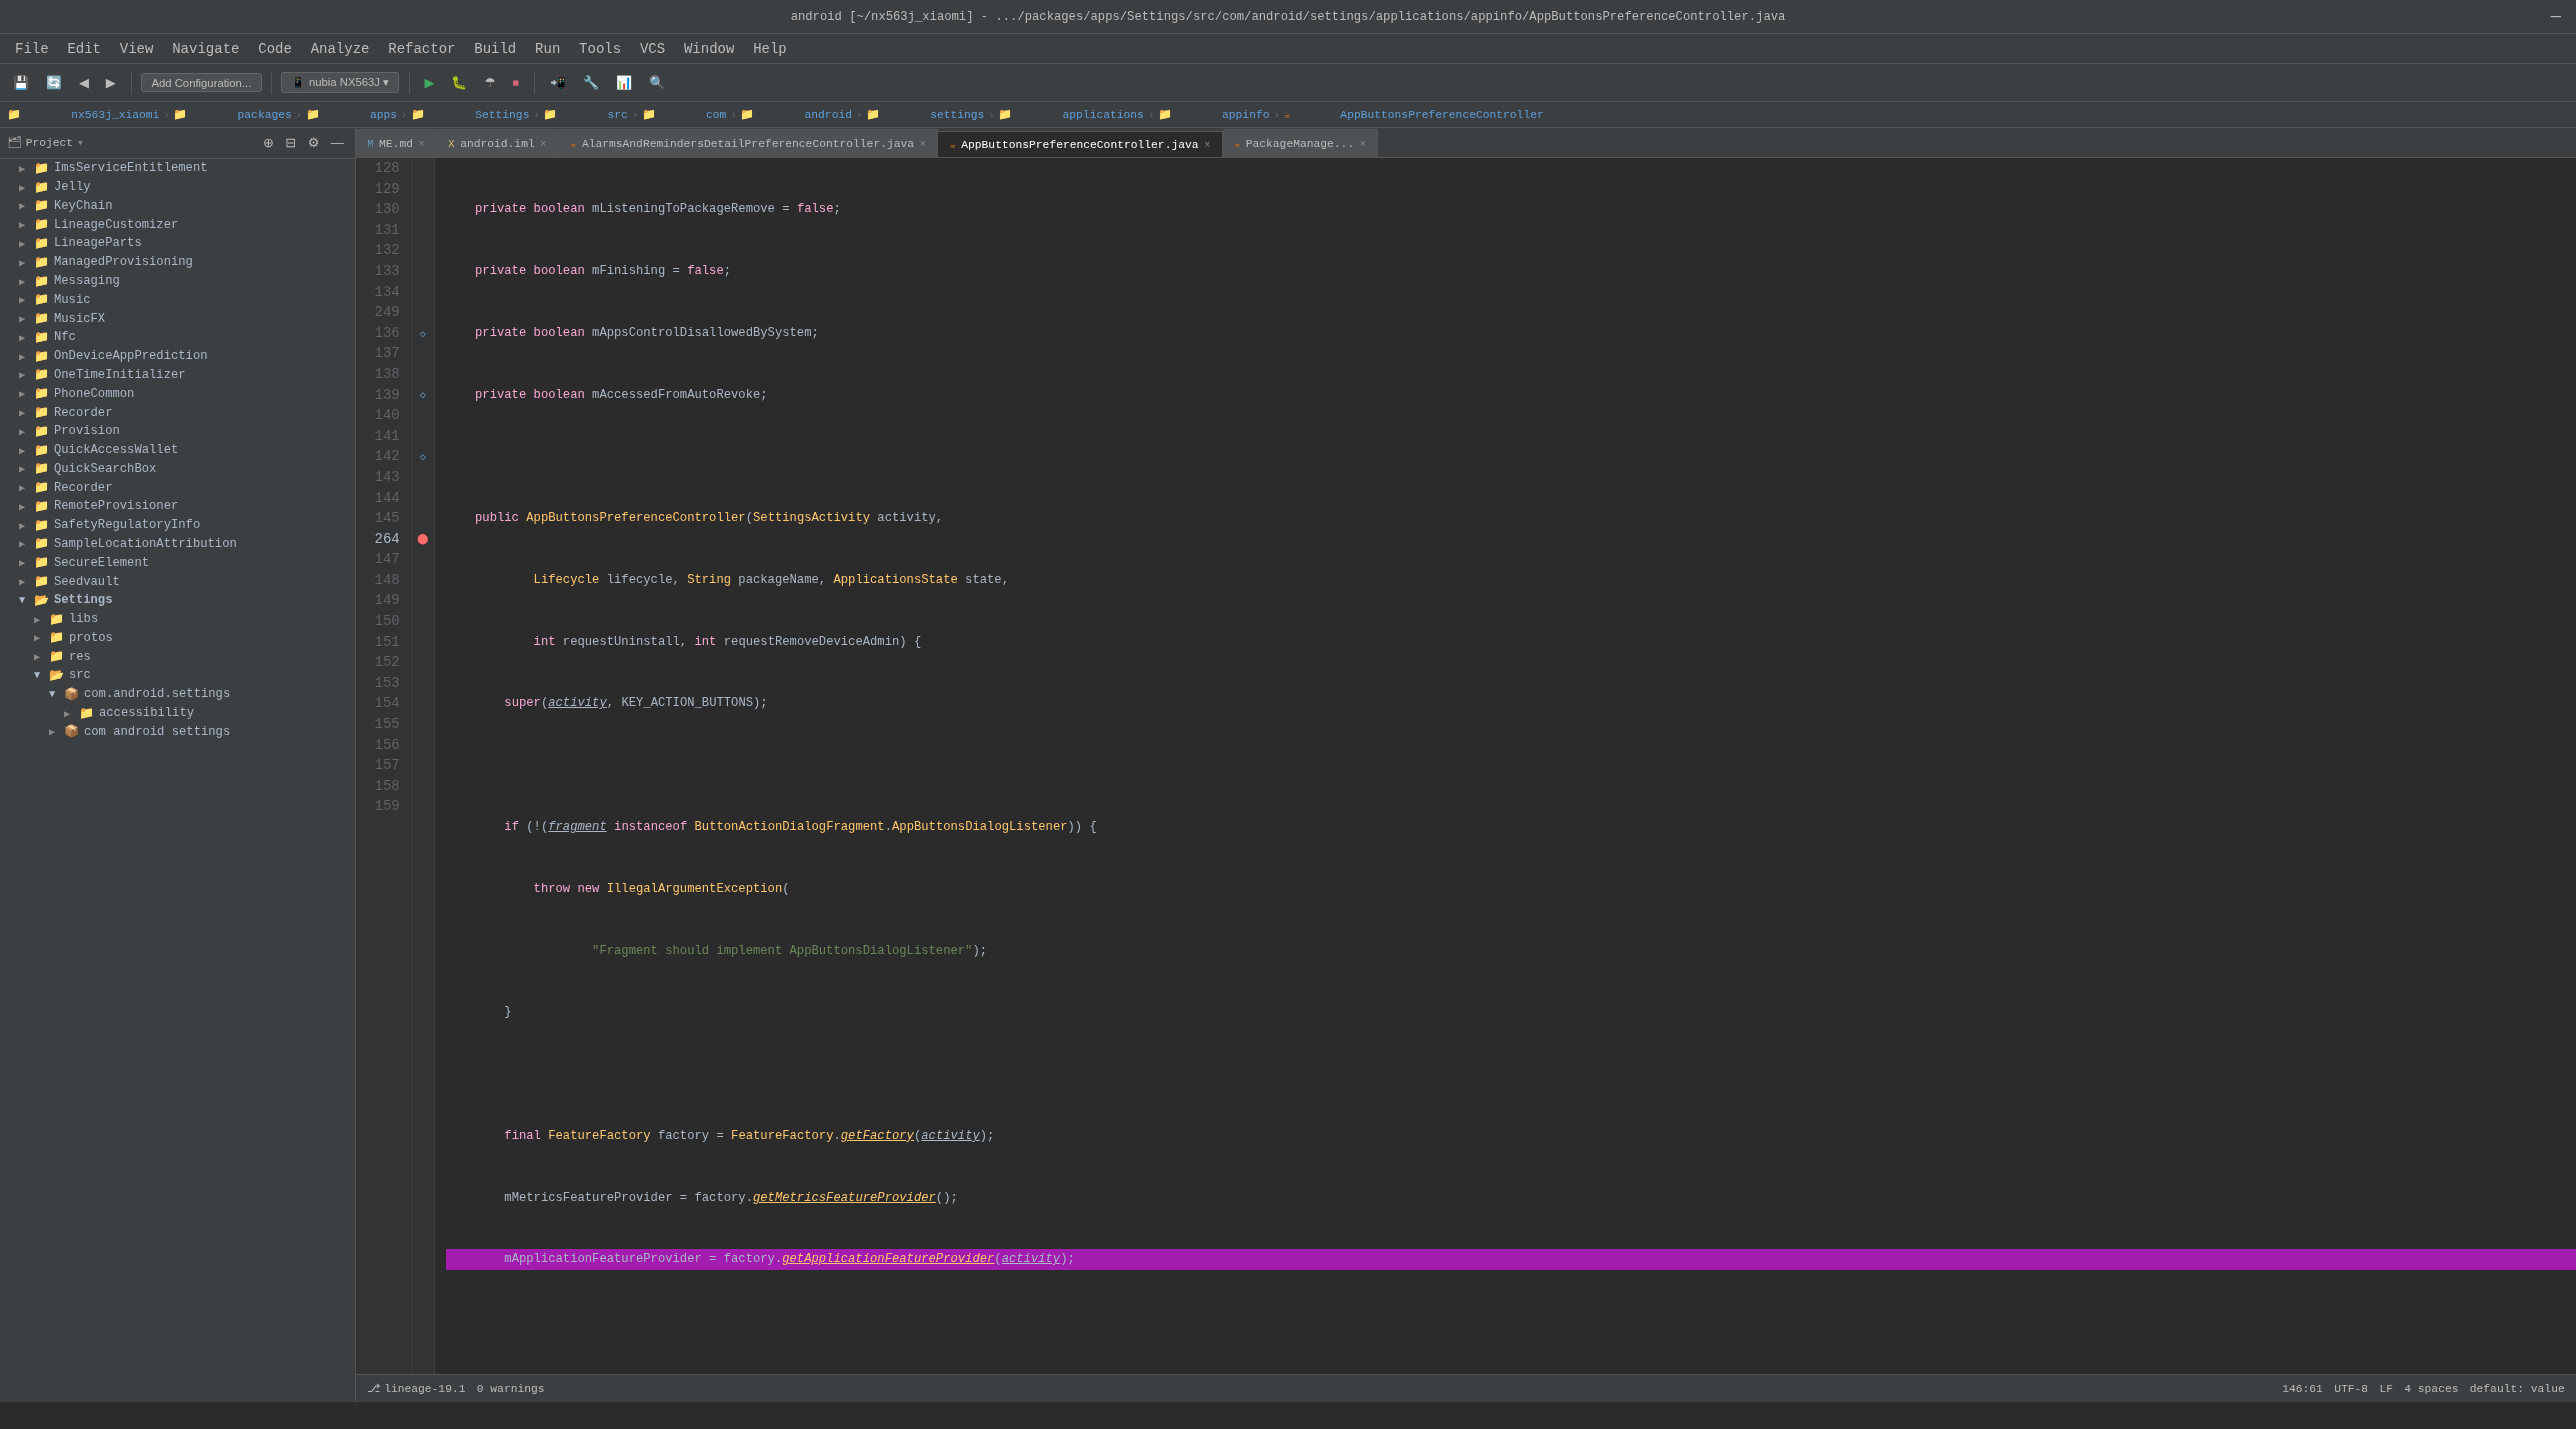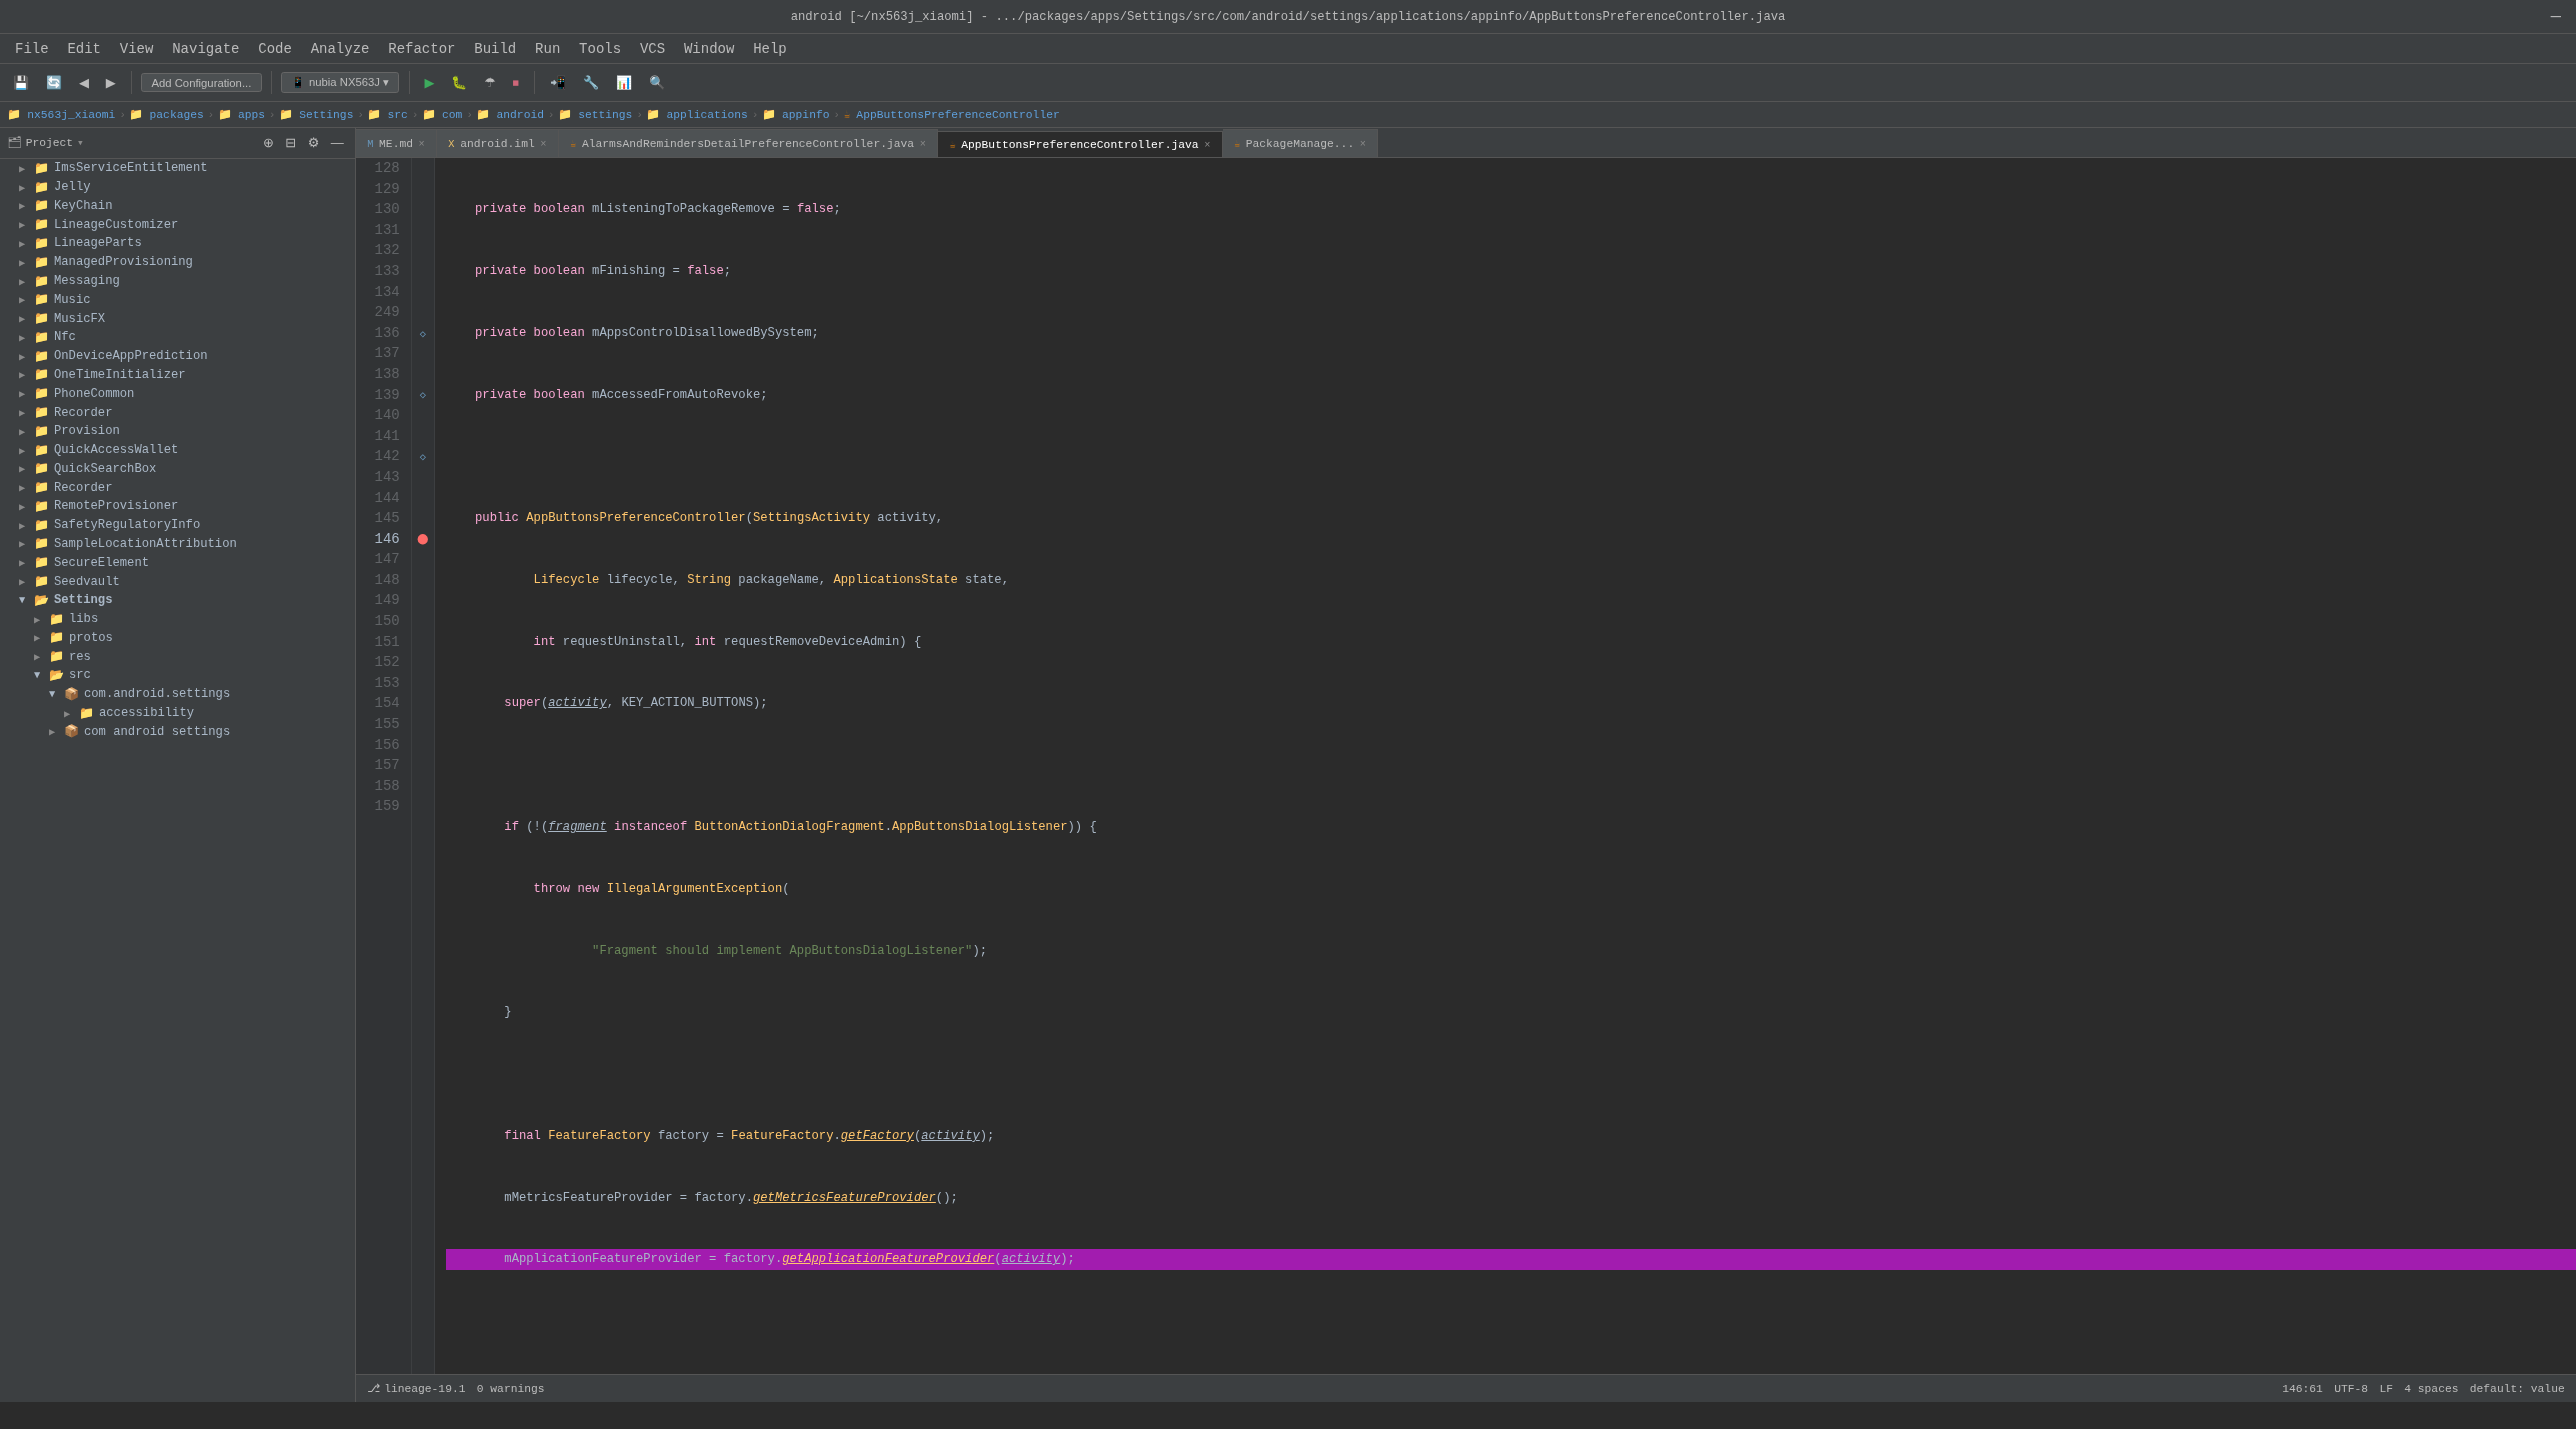--- a/index.html
+++ b/index.html
@@ -101,20 +101,21 @@
       align-items: center;
       padding: 0 7.5px;
       border-bottom: 0.9px solid #555;
       gap: 3.8px;
       font-size: 11.3px;
       color: #bbbbbb;
     }
     .breadcrumb-item {
       cursor: pointer;
       color: #5e9fdb;
+      margin-left: 44px;
     }
     .breadcrumb-sep { color: #666; }
     .breadcrumb-icon { color: #aaa; margin-right: 1.9px; }
 
     
     #main {
       display: flex;
       height: calc(1430px - 34px - 30px - 38px - 26px - 28px);
     }
 
@@ -607,21 +608,21 @@
         <div>136</div>
         <div>137</div>
         <div>138</div>
         <div>139</div>
         <div>140</div>
         <div>141</div>
         <div>142</div>
         <div>143</div>
         <div>144</div>
         <div>145</div>
-        <div style="color:#a9b7c6;">146</div>
+        <div style="color:#a9b7c6;">264</div>
         <div>147</div>
         <div>148</div>
         <div>149</div>
         <div>150</div>
         <div>151</div>
         <div>152</div>
         <div>153</div>
         <div>154</div>
         <div>155</div>
         <div>156</div>

